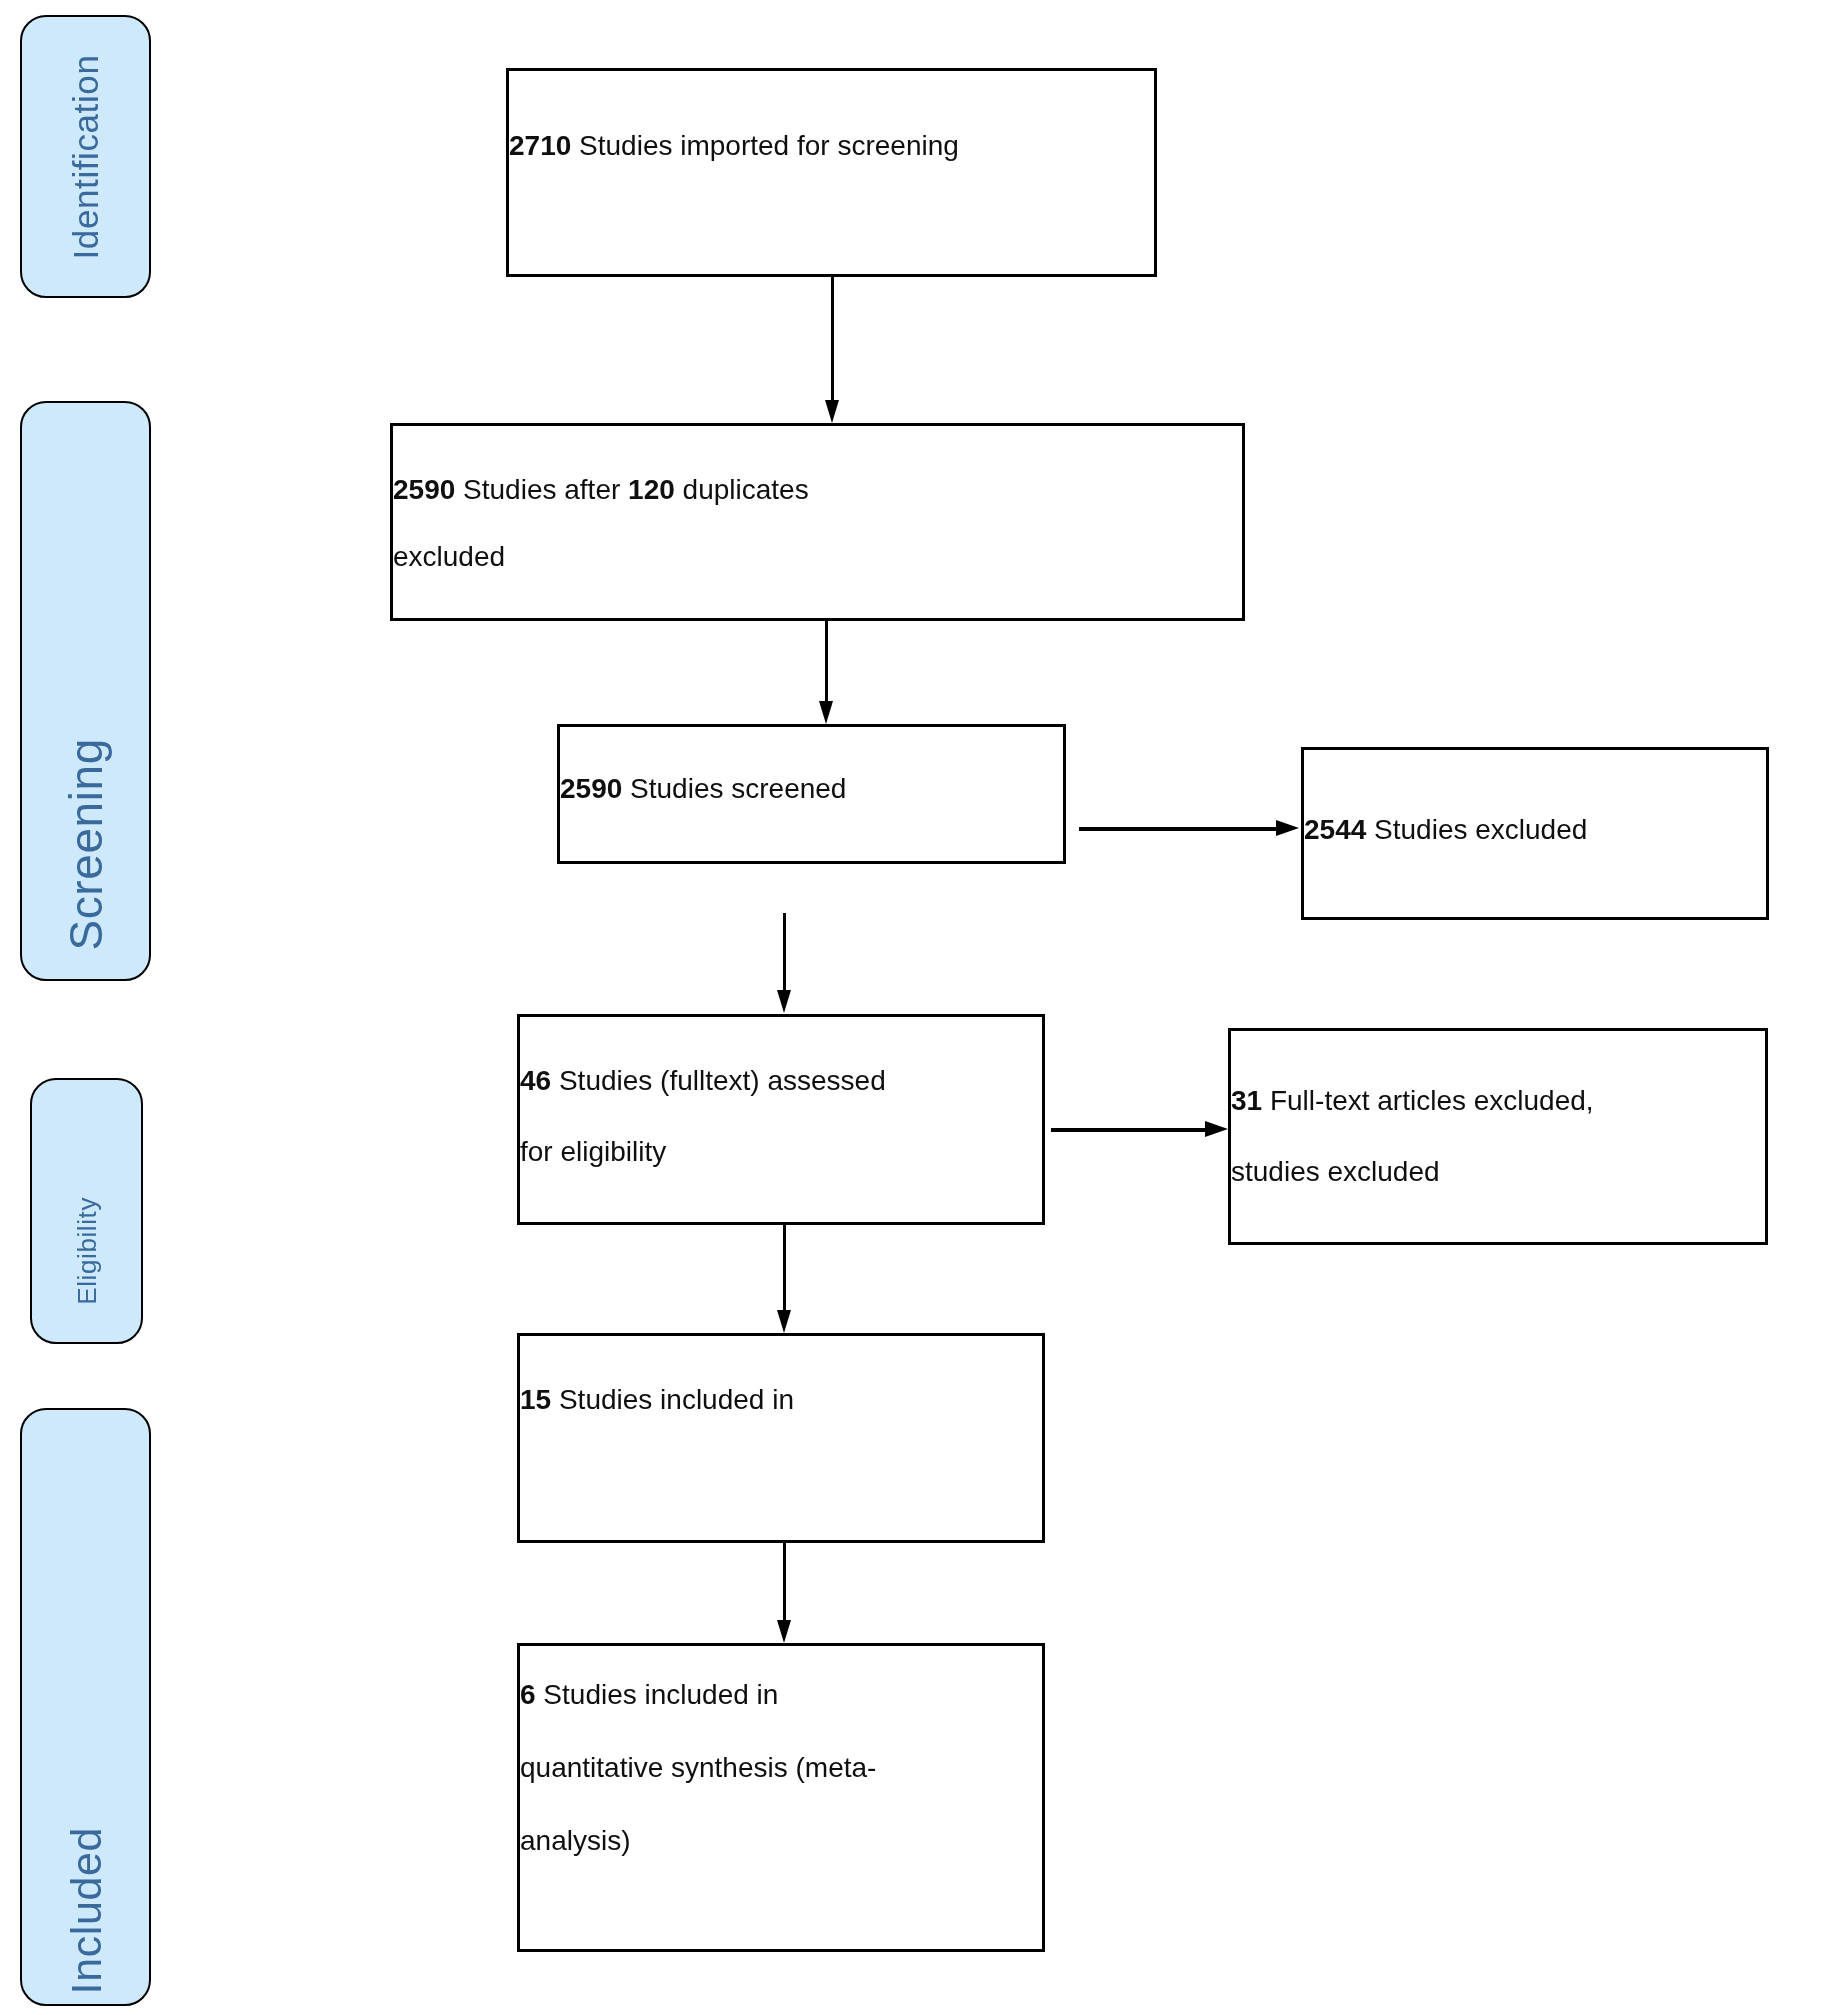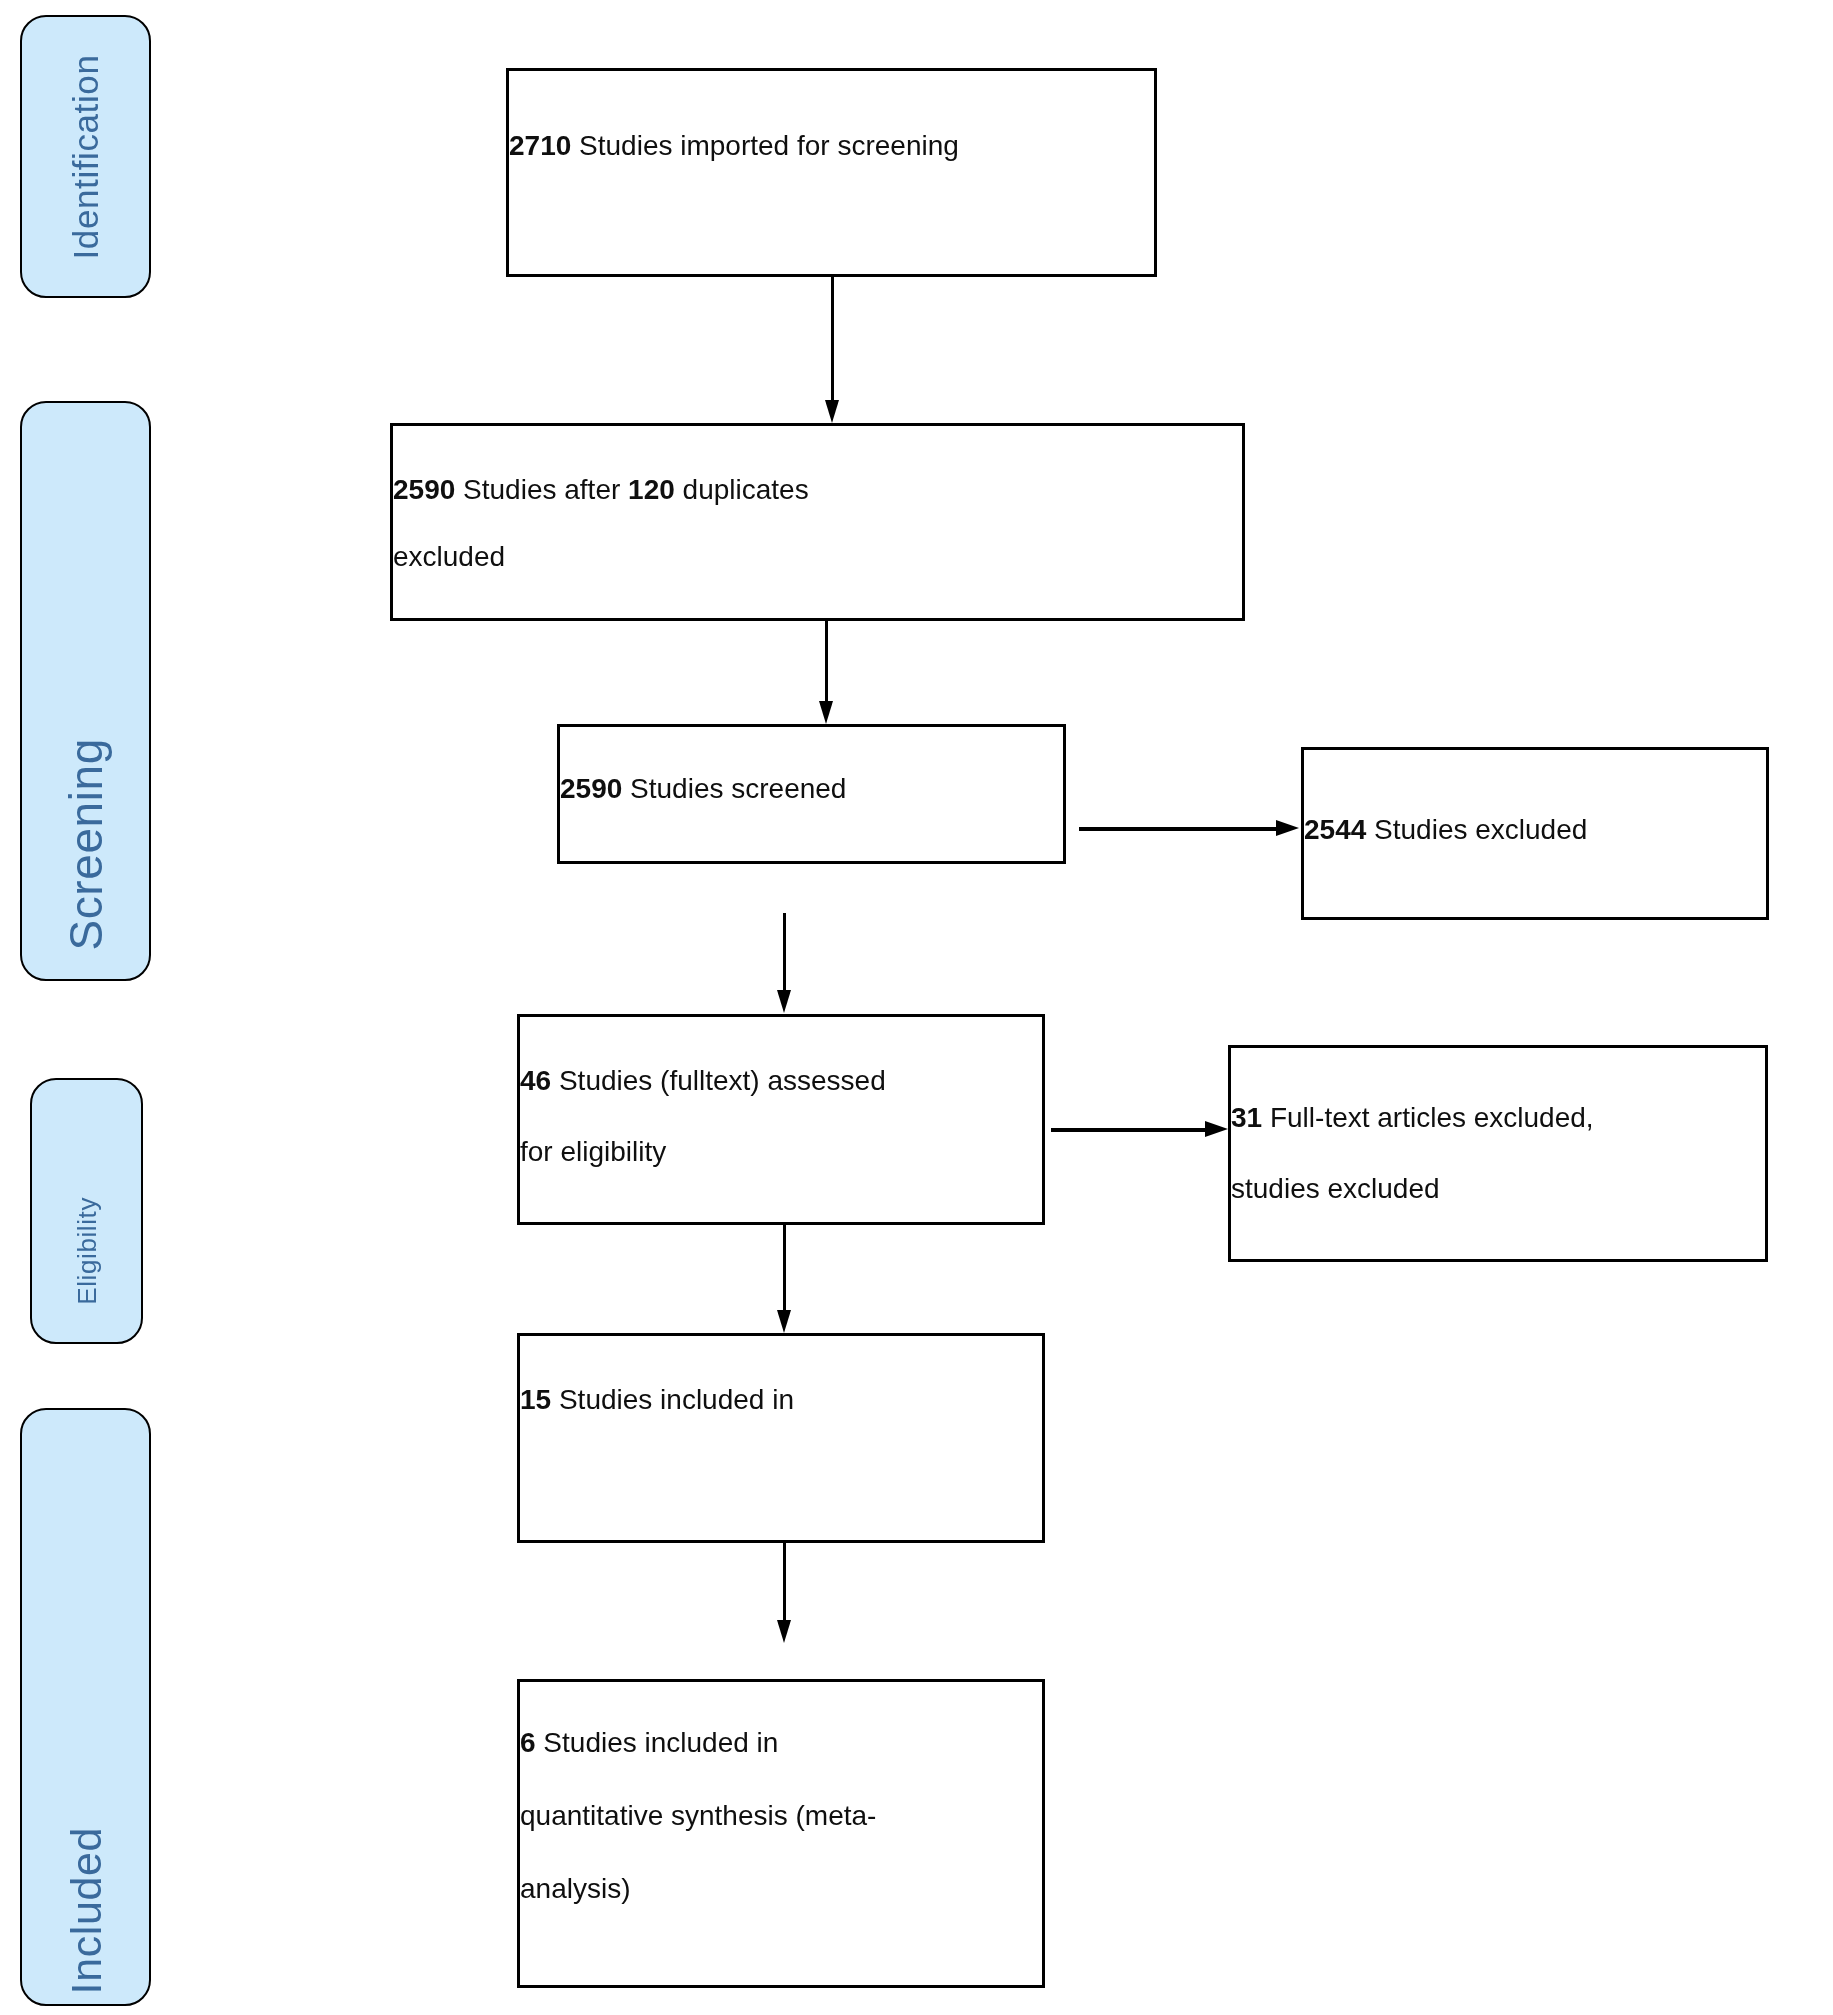--- a/index.html
+++ b/index.html
@@ -52,24 +52,24 @@
   }
   .fbox .line{line-height:67px;white-space:nowrap;}
   .fbox b{font-weight:700;}
 
   .b-imported    {left:506px; top:68px; width:651px;height:209px;padding-top:41px;}
   .b-deduped     {left:390px; top:423px; width:855px;height:198px;padding-top:30px;}
   .b-screened    {left:557px; top:724px;width:509px; height:140px;padding-top:28px;}
   .b-fulltext    {left:517px; top:1014px;width:528px; height:211px;padding-top:28px;}
   .b-fulltext .line,.b-qualitative .line,.b-excl-ft .line{line-height:71px;}
   .b-qualitative {left:517px; top:1333px;width:528px; height:210px;padding-top:28px;}
-  .b-quantitative{left:517px; top:1643px;width:528px; height:309px;padding-top:24px;margin-top:36px;}
+  .b-quantitative{left:517px; top:1643px;width:528px; height:309px;padding-top:12px;}
   .b-quantitative .line{line-height:73px;}
   .b-excl-screen {left:1301px;top:747px;width:468px; height:173px;padding-top:46px;}
-  .b-excl-ft     {left:1228px;top:1028px;width:540px; height:217px;padding-top:34px;margin-top:17px;}
+  .b-excl-ft     {left:1228px;top:1028px;width:540px; height:217px;padding-top:34px;}
 
   
   .varrow{position:absolute;width:3px;background:var(--line-color);}
   .vhead{position:absolute;width:0;height:0;
          border-left:7.2px solid transparent;border-right:7.2px solid transparent;
          border-top:23px solid var(--line-color);}
   .harrow{position:absolute;height:3.6px;background:var(--line-color);}
   .hhead{position:absolute;width:0;height:0;
          border-top:8.4px solid transparent;border-bottom:8.4px solid transparent;
          border-left:23px solid var(--line-color);}

